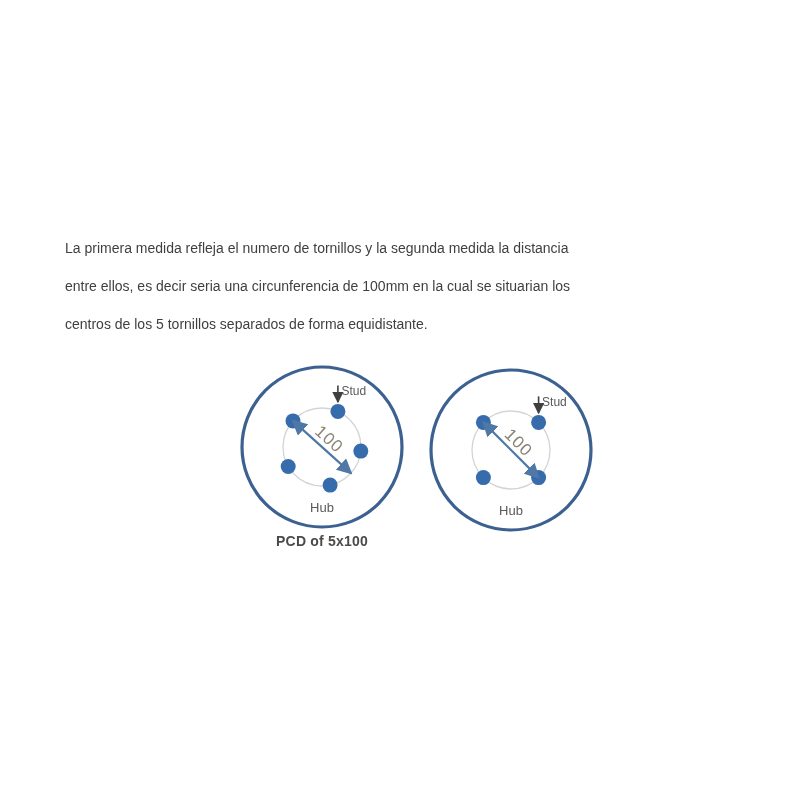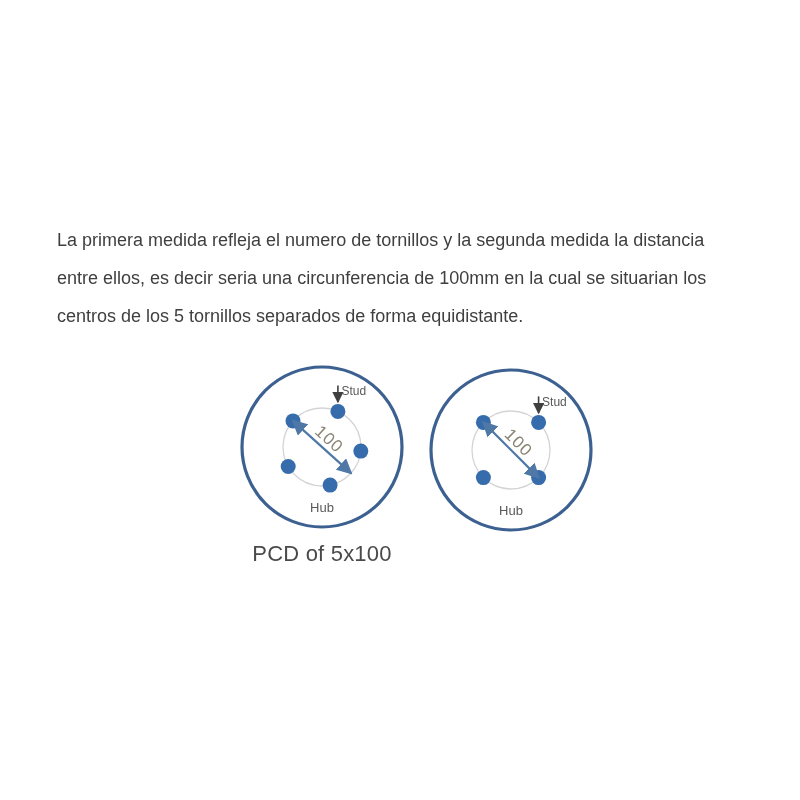--- a/index.html
+++ b/index.html
@@ -7,45 +7,45 @@
     width: 800px; height: 800px;
     position: relative;
     background: var(--page_bg, #ffffff);
     font-family: "Liberation Sans", sans-serif;
     overflow: hidden;
   }
   .intro {
     position: absolute;
     left: 57px; top: 221px;
     width: 700px;
-    margin: 0;
-    font-size: 18px;
+    margin: 8px;
+    font-size: 14px;
     line-height: 38px;
     color: var(--body_text, #3f3f3f);
     white-space: pre-line;
   }
   figure.pcd {
     position: absolute;
     margin: 0;
     width: 182px;
     text-align: center;
   }
   #fig0 { left: 231px; top: 355px; }
   #fig1 { left: 420px; top: 358px; }
   figure.pcd svg {
     display: block;
     width: 182px; height: 176px;
   }
   figure.pcd svg text {
     font-family: "Liberation Sans", sans-serif;
   }
   figcaption.cap {
-    margin-top: 10px;
-    font-size: 22px;
-    font-weight: 400;
+    margin-top: 2px;
+    font-size: 14px;
+    font-weight: 700;
     letter-spacing: 0.2px;
     color: var(--caption_text, #4a4a4a);
   }
 </style>
 </head>
 <body>
 
 <div class="page">
 
   <p class="intro">La primera medida refleja el numero de tornillos y la segunda medida la distancia

